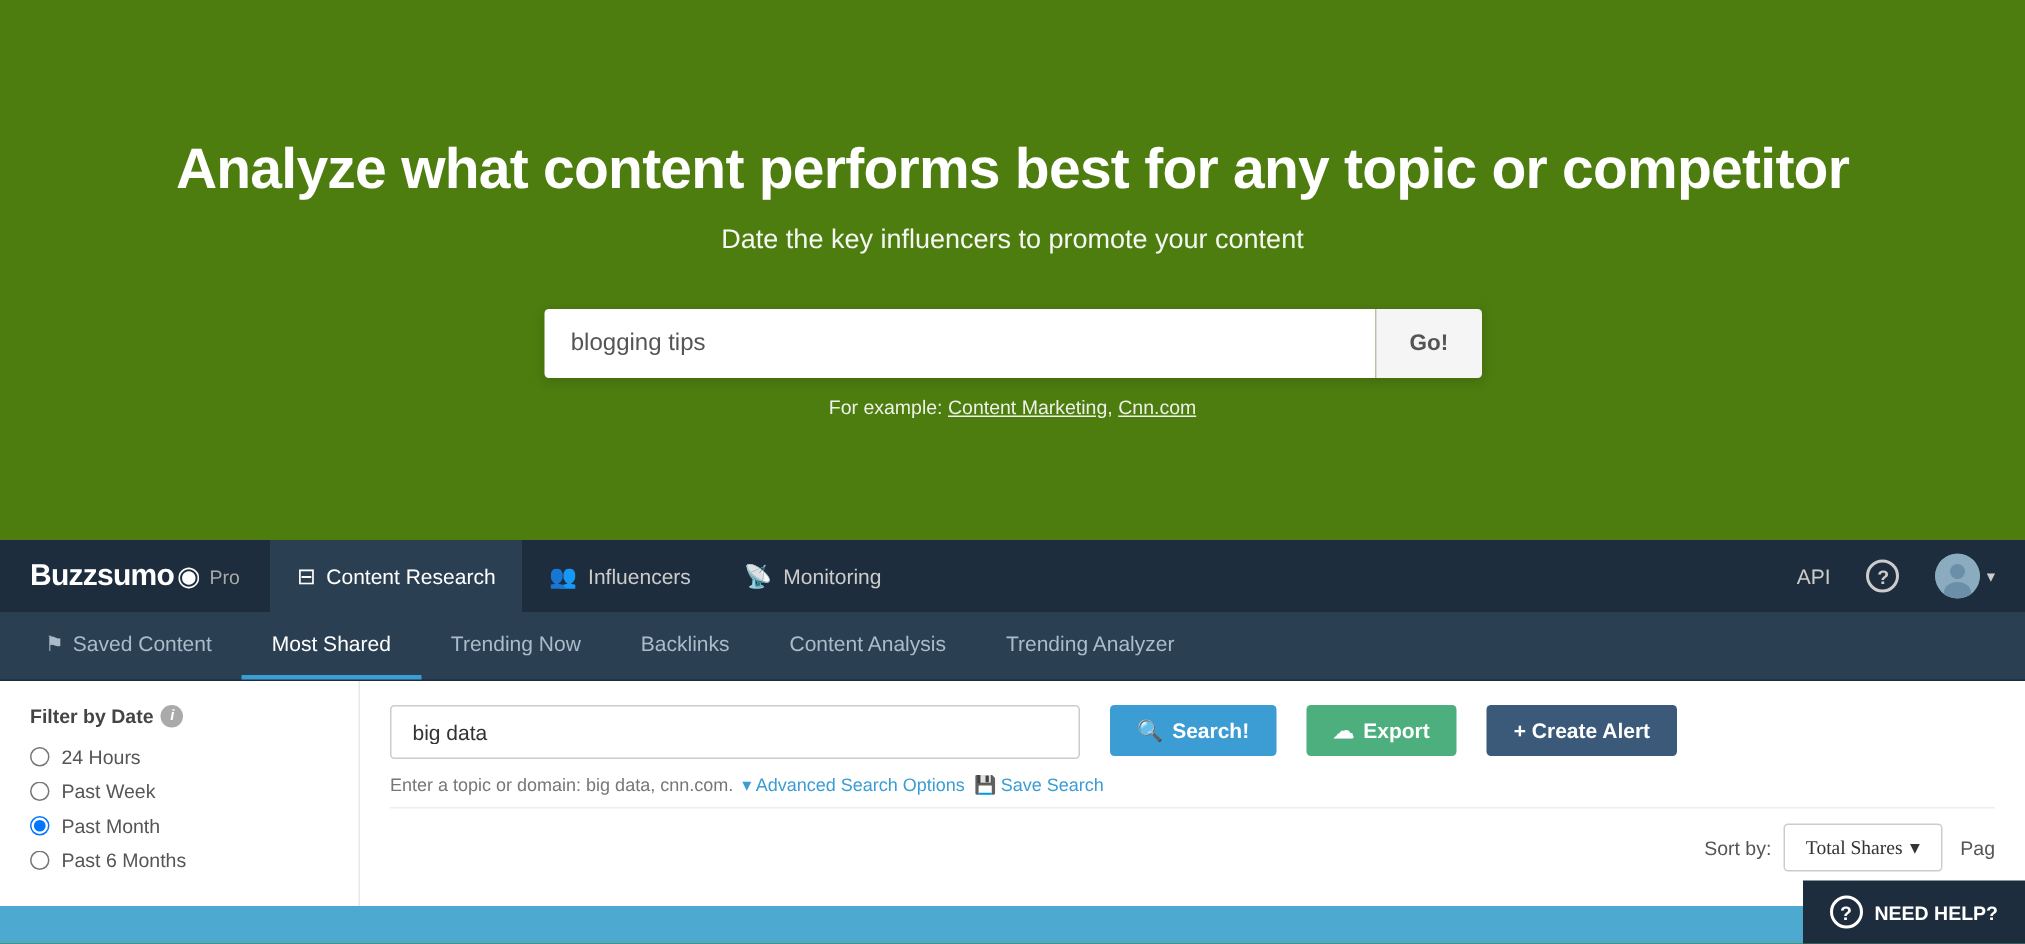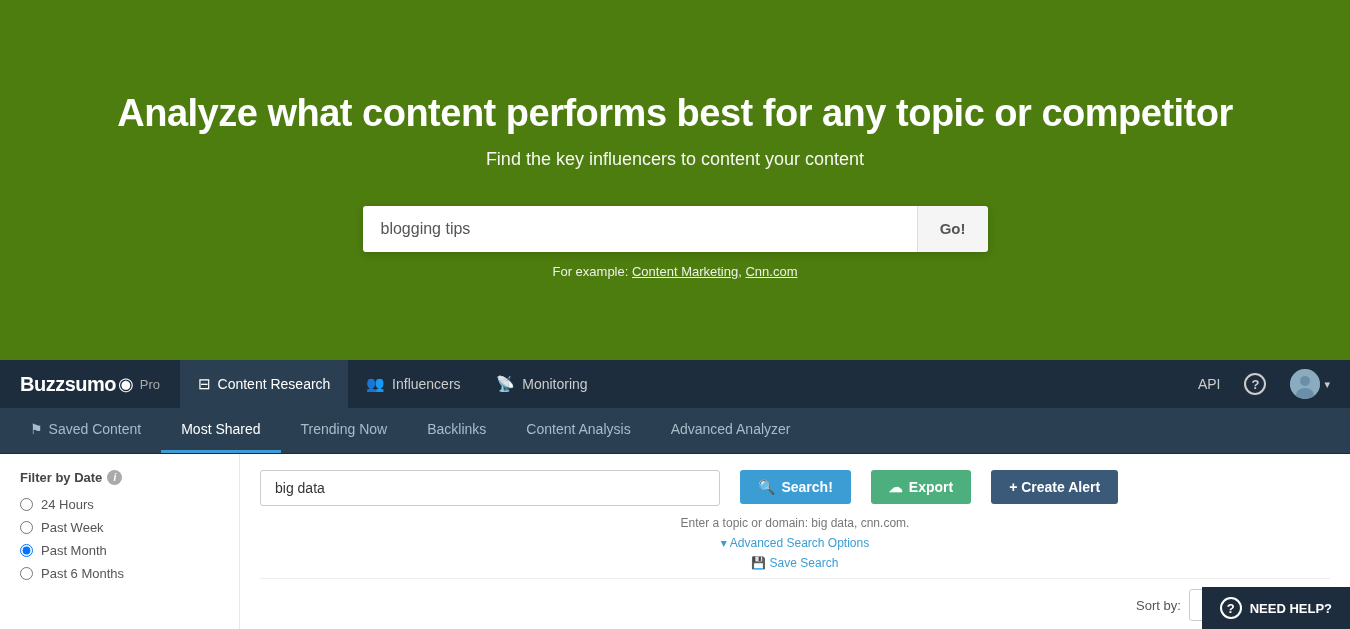--- a/index.html
+++ b/index.html
@@ -262,24 +262,22 @@
       white-space: nowrap;
     }
     .btn-search { background: #3b9dd3; color: white; font-weight: 600; }
     .btn-export { background: #4caf7d; color: white; font-weight: 600; }
     .btn-alert { background: #3b5a7a; color: white; font-weight: 600; }
 
     .hint-row {
       font-size: 12px;
       color: #777;
       display: flex;
-      align-items: center;
       gap: 6px;
       flex-wrap: wrap;
-      flex-direction: column;
     }
     .hint-link {
       color: #3b9dd3;
       text-decoration: none;
       cursor: pointer;
       display: inline-flex;
       align-items: center;
       gap: 3px;
       font-size: 12px;
     }
@@ -323,21 +321,21 @@
       font-size: 13px;
       color: #555;
       margin-left: 12px;
     }
   </style>
 </head>
 <body>
 
 <div class="hero">
   <h1 class="hero-title">Analyze what content performs best for any topic or competitor</h1>
-  <p class="hero-subtitle">Find the key influencers to content your content</p>
+  <p class="hero-subtitle">Date the key influencers to promote your content</p>
 
   <div class="search-bar-container">
     <input class="hero-search-input" type="text" value="blogging tips" style="">
     <button class="hero-go-btn">Go!</button>
   </div>
 
   <p class="example-text">
     <span>For example:</span>
     <a>Content Marketing</a><span>,</span>
     <a>Cnn.com</a>
@@ -395,21 +393,21 @@
   <div class="sub-nav-item">
     <span>Trending Now</span>
   </div>
   <div class="sub-nav-item">
     <span>Backlinks</span>
   </div>
   <div class="sub-nav-item">
     <span>Content Analysis</span>
   </div>
   <div class="sub-nav-item">
-    <span>Advanced Analyzer</span>
+    <span>Trending Analyzer</span>
   </div>
 </div>
 
 <div class="content-area">
 
   <div class="sidebar">
     <div class="sidebar-title">
       <span>Filter by Date</span>
       <span class="info-icon">i</span>
     </div>

